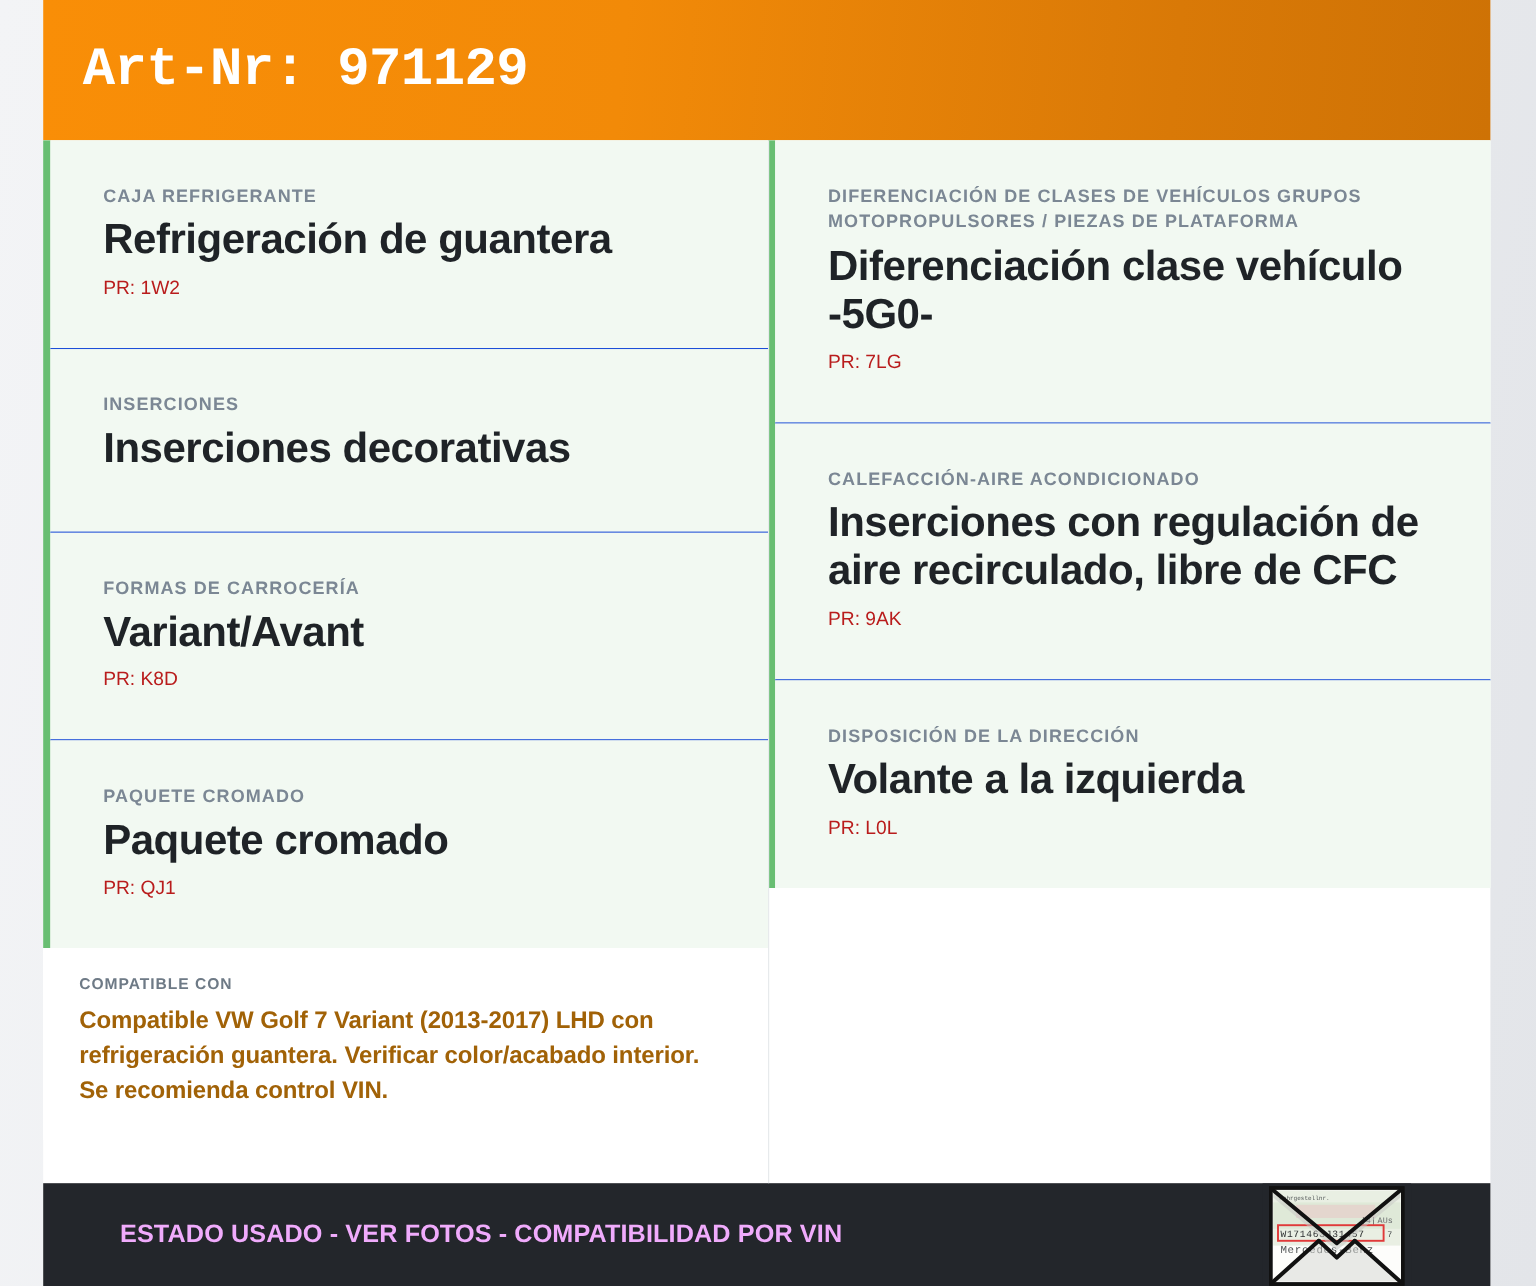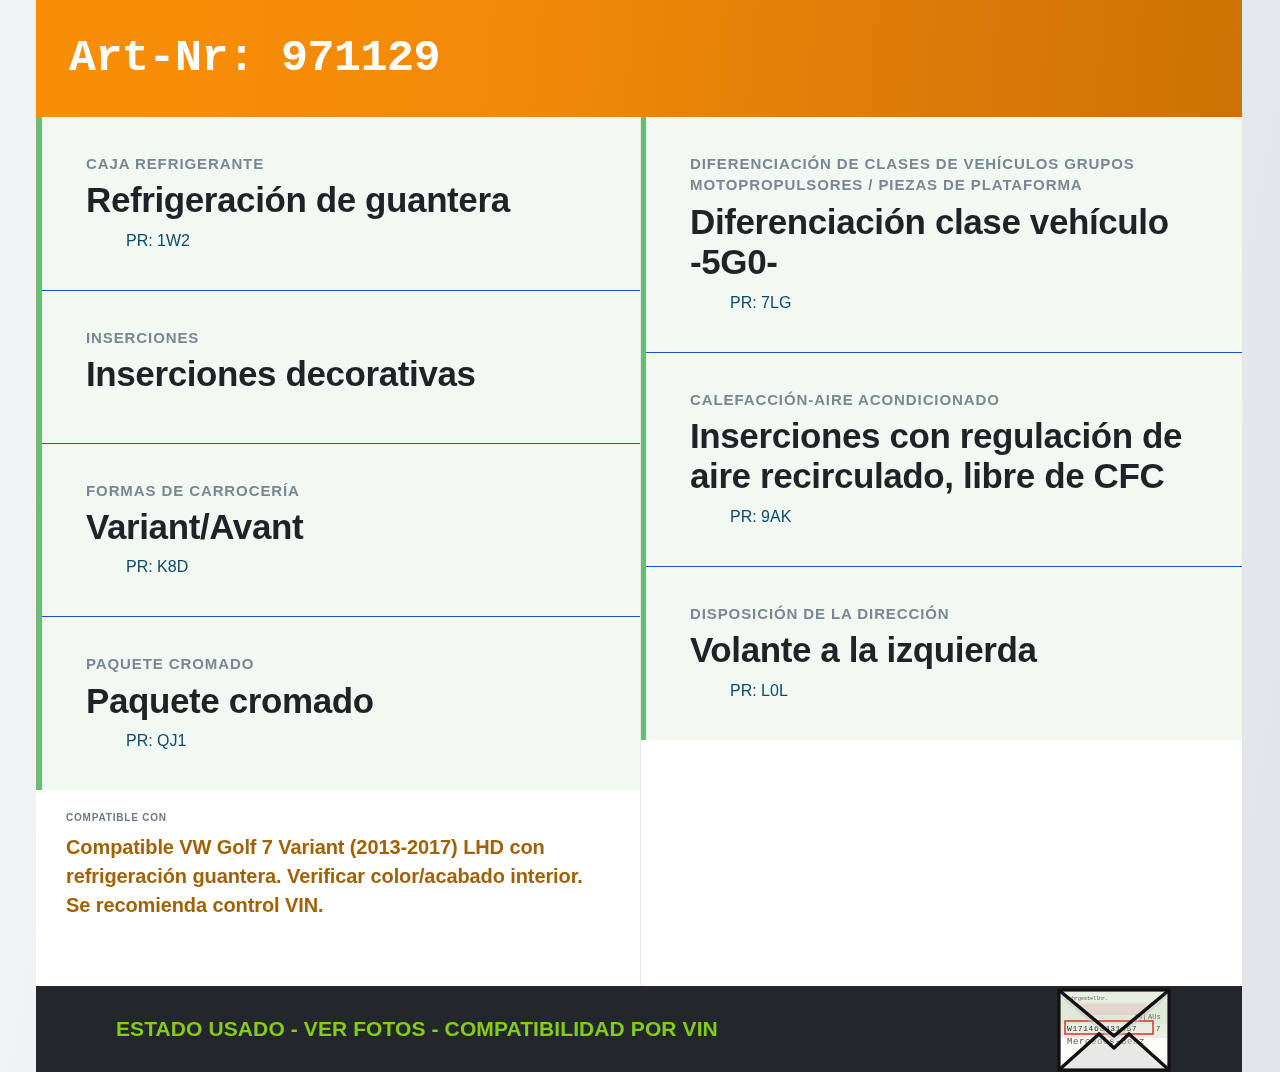--- a/index.html
+++ b/index.html
@@ -106,36 +106,35 @@
   .feature-title {
     color: #1f2327;
     font-size: 35px;
     font-weight: bold;
     letter-spacing: -0.4px;
     line-height: 1.16;
     margin-bottom: 10px;
   }
 
   .feature-pr {
-    color: #0c4a6e;
+    color: #b91c1c;
     font-size: 16px;
     line-height: 1.3;
-    margin-left: 40px;
   }
 
   
   .compat {
     width: 604px;
     background: #ffffff;
     padding: 22px 40px 26px 30px;
   }
 
   .compat-label {
     color: #6e7a86;
-    font-size: 10px;
+    font-size: 13px;
     font-weight: bold;
     letter-spacing: 0.8px;
     text-transform: uppercase;
     margin-bottom: 10px;
   }
 
   .compat-text {
     color: #a16207;
     font-size: 20px;
     font-weight: bold;
@@ -150,25 +149,24 @@
     bottom: 0;
     width: 1206px;
     height: 86px;
     background: #23262b;
     display: flex;
     align-items: center;
     padding-left: 64px;
   }
 
   .footer-text {
-    color: #84cc16;
+    color: #f0abfc;
     font-size: 21px;
     font-weight: bold;
     letter-spacing: 0.1px;
-    margin-left: 16px;
   }
 
   
   .vin-badge {
     position: absolute;
     left: 1052px;
     top: 986px;
     width: 124px;
     height: 86px;
     z-index: 7;

